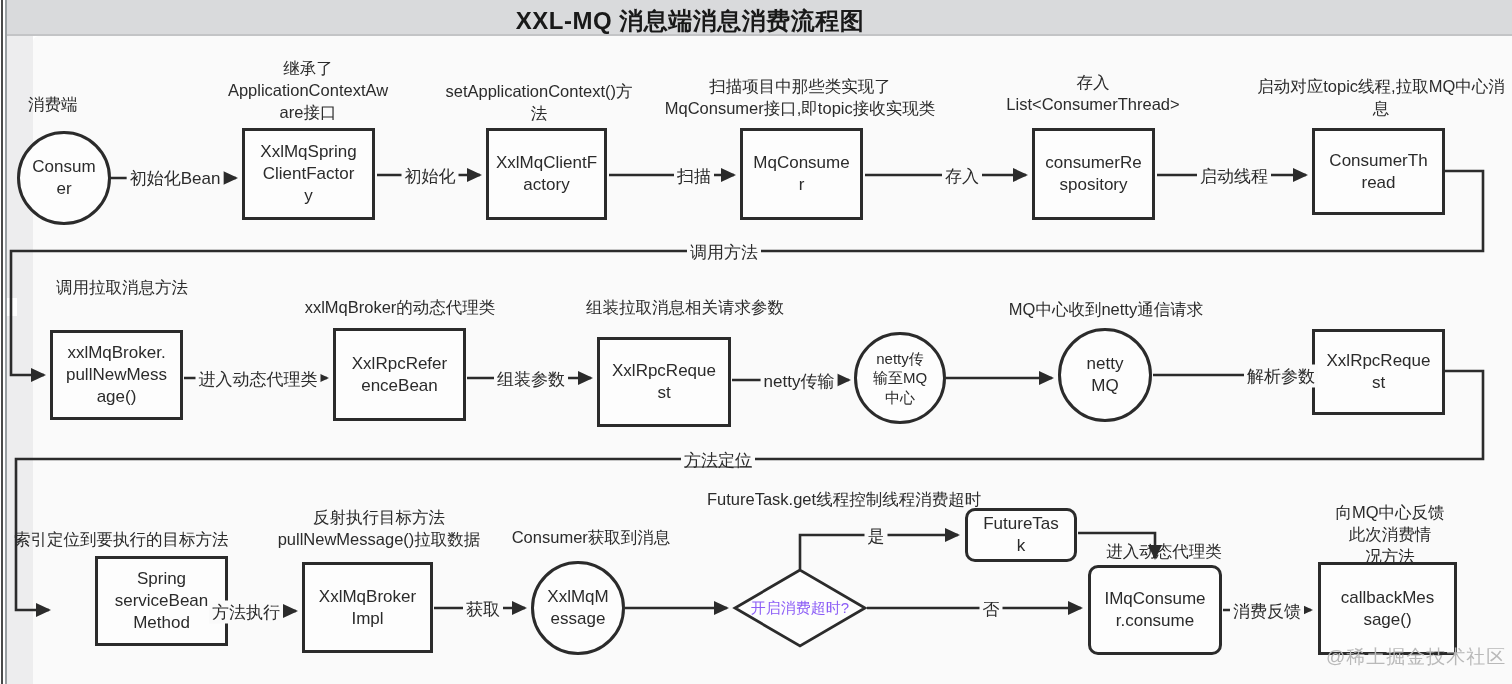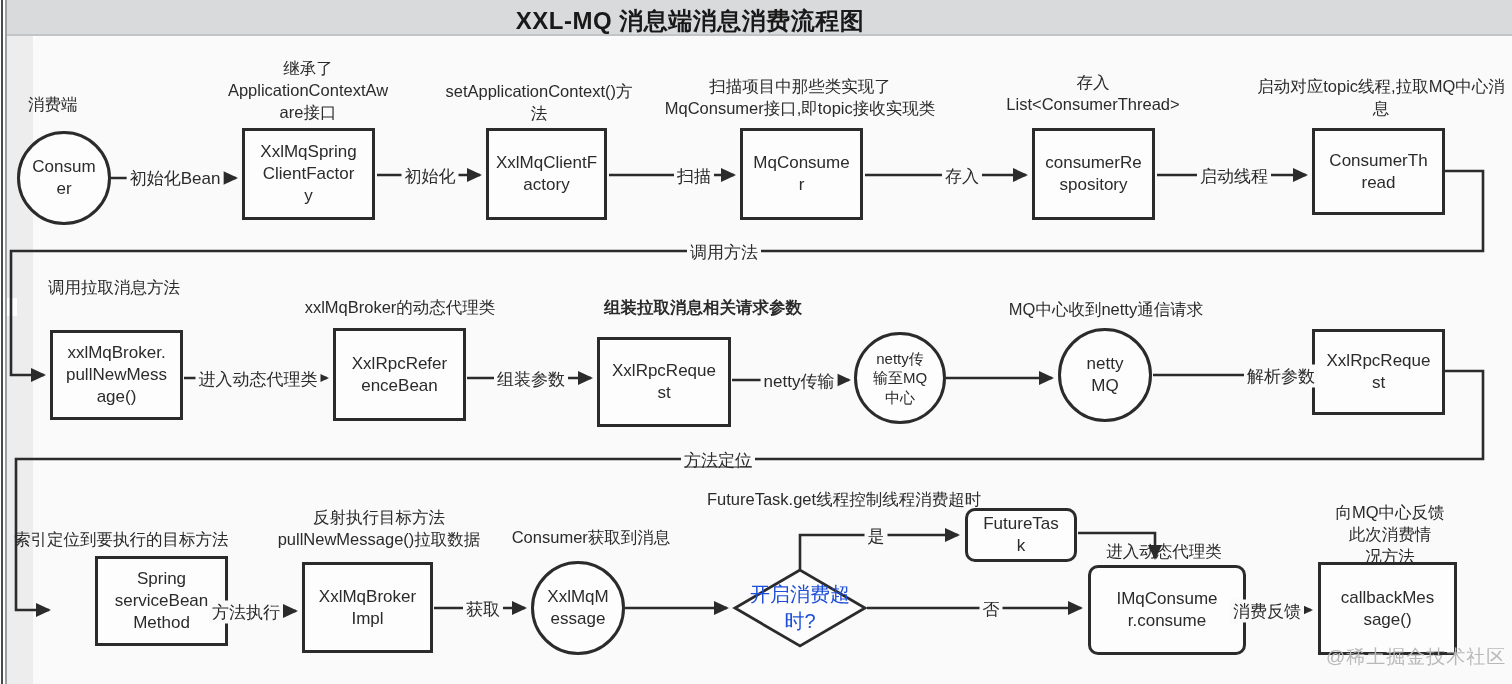--- a/index.html
+++ b/index.html
@@ -16,21 +16,21 @@
   .canvas{position:absolute;left:33px;top:36px;width:1479px;height:648px;background:#fafafa;
           border-top-left-radius:6px;}
   svg.wires{position:absolute;left:0;top:0;}
   .box,.circle{position:absolute;border:3px solid #2b2b2b;background:#fdfdfd;
         display:flex;align-items:center;justify-content:center;text-align:center;
         font-size:17px;line-height:1.28;color:#2b2b2b;box-sizing:border-box;}
   .box span,.circle span,.dtext span{white-space:pre-line;}
   .circle{border-radius:50%;}
   .rounded{border-radius:10px;}
   .dtext{position:absolute;display:flex;align-items:center;justify-content:center;
-         text-align:center;font-size:20px;color:#1d4ed8;}
+         text-align:center;font-size:15px;color:#8b5cf6;}
   .elabel{position:absolute;transform:translate(-50%,-50%);background:#fafafa;
           padding:0 3px;font-size:17px;white-space:nowrap;color:#2b2b2b;}
   .cap{position:absolute;font-size:16.5px;line-height:1.32;text-align:center;
        white-space:pre-line;transform:translateX(-50%);color:#2b2b2b;}
   .cap.la{transform:none;text-align:left;white-space:nowrap;}
   .watermark{position:absolute;left:1326px;top:644px;font-size:19px;color:#b9b9b9;
              letter-spacing:1px;}
 </style>
 </head>
 <body>
@@ -140,21 +140,21 @@
       <span>XxlMqM
 essage</span>
     </div>
   <div class="dtext" style="left:736px;top:596px;width:128px;height:24px;">
       <span>开启消费超时?</span>
     </div>
   <div class="box rounded" style="left:965px;top:508px;width:112px;height:54px;">
       <span>FutureTas
 k</span>
     </div>
-  <div class="box rounded" style="left:1088px;top:565px;width:158px;height:90px;">
+  <div class="box rounded" style="left:1088px;top:565px;width:134px;height:90px;">
       <span>IMqConsume
 r.consume</span>
     </div>
   <div class="box" style="left:1318px;top:562px;width:139px;height:93px;">
       <span>callbackMes
 sage()</span>
     </div>
 
   <div class="elabel" style="left:175px;top:178px;">初始化Bean</div>
   <div class="elabel" style="left:430px;top:176px;">初始化</div>
@@ -178,23 +178,23 @@
 ApplicationContextAw
 are接口</div>
   <div class="cap" style="left:539px;top:81px;">setApplicationContext()方
 法</div>
   <div class="cap" style="left:800px;top:76px;">扫描项目中那些类实现了
 MqConsumer接口,即topic接收实现类</div>
   <div class="cap" style="left:1093px;top:72px;">存入
 List&lt;ConsumerThread&gt;</div>
   <div class="cap" style="left:1381px;top:76px;width:300px;">启动对应topic线程,拉取MQ中心消
 息</div>
-  <div class="cap la" style="left:48px;top:277px;">调用拉取消息方法</div>
+  <div class="cap la" style="left:56px;top:277px;">调用拉取消息方法</div>
   <div class="cap" style="left:400px;top:297px;">xxlMqBroker的动态代理类</div>
-  <div class="cap" style="left:703px;top:297px;font-weight:bold;">组装拉取消息相关请求参数</div>
+  <div class="cap" style="left:685px;top:297px;">组装拉取消息相关请求参数</div>
   <div class="cap" style="left:1106px;top:299px;">MQ中心收到netty通信请求</div>
   <div class="cap la" style="left:14px;top:529px;">索引定位到要执行的目标方法</div>
   <div class="cap" style="left:379px;top:507px;">反射执行目标方法
 pullNewMessage()拉取数据</div>
   <div class="cap" style="left:591px;top:527px;">Consumer获取到消息</div>
   <div class="cap la" style="left:707px;top:489px;">FutureTask.get线程控制线程消费超时</div>
   <div class="cap" style="left:1164px;top:541px;white-space:nowrap;">进入动态代理类</div>
   <div class="cap" style="left:1390px;top:502px;">向MQ中心反馈此次消费情
 况方法</div>
 

